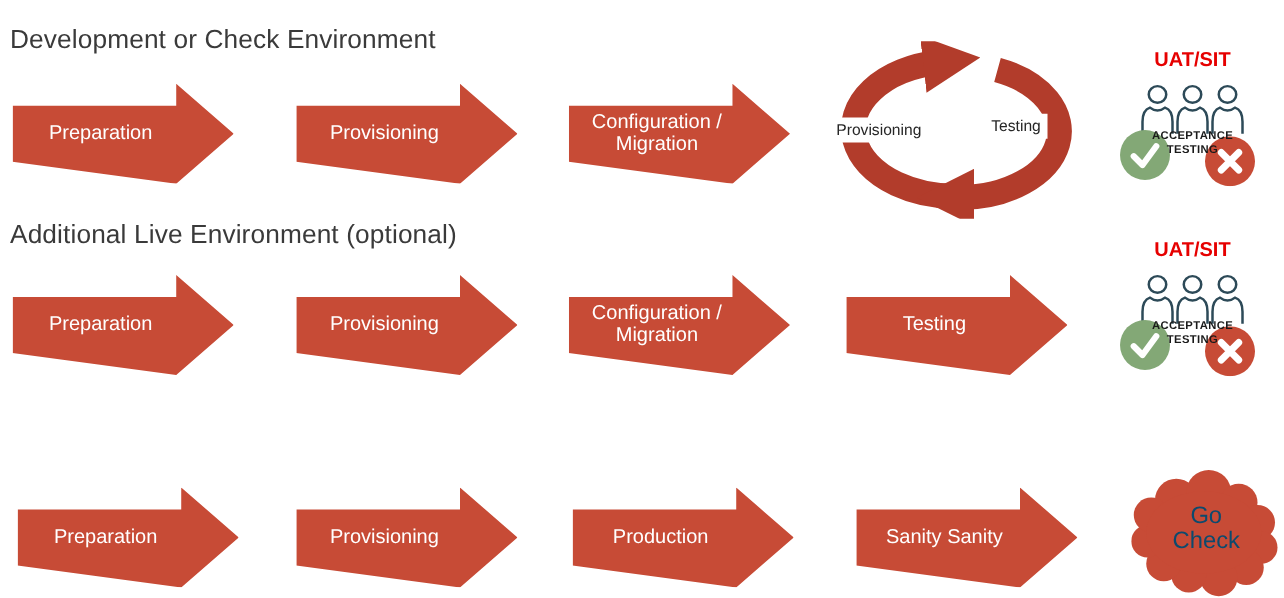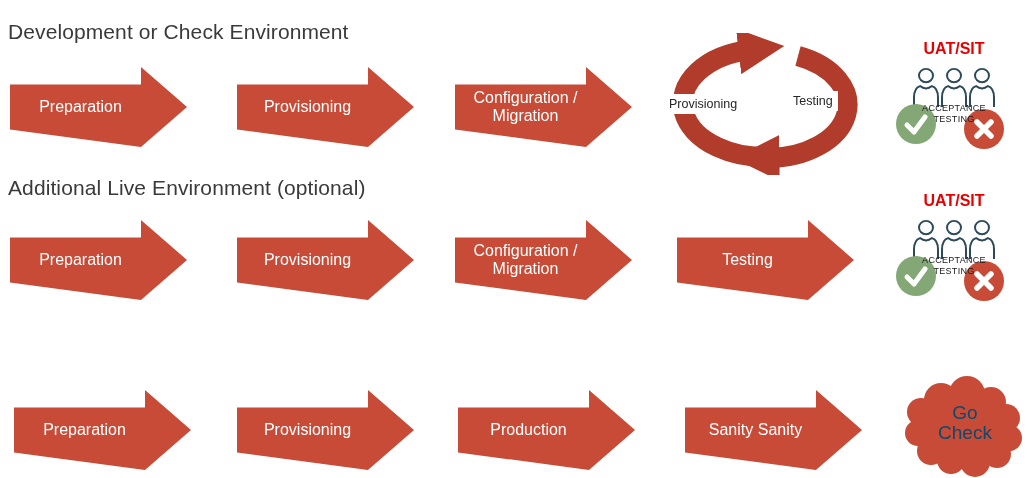--- a/index.html
+++ b/index.html
@@ -25,21 +25,21 @@
     padding:3px 5px;white-space:nowrap;z-index:2;
   }
   .uat{position:absolute;width:122px;height:112px;}
   .uat-title{
     position:absolute;left:0;top:0;width:100%;text-align:center;
     font-size:16px;font-weight:700;color:#e60000;white-space:nowrap;
   }
   .people-svg{position:absolute;left:17px;top:27px;}
   .uat-caption{
     position:absolute;left:0;top:63px;width:100%;text-align:center;
-    font-size:9px;font-weight:400;color:#1a1a1a;line-height:11px;
+    font-size:9px;font-weight:700;color:#1a1a1a;line-height:11px;
     letter-spacing:.3px;z-index:3;
   }
   .check-svg{position:absolute;left:3px;top:64px;z-index:2;}
   .cross-svg{position:absolute;left:71px;top:69px;z-index:2;}
   .cloud-svg{position:absolute;left:905px;top:368px;}
   .cloud-text{
     position:absolute;left:905px;top:403px;width:120px;text-align:center;
     color:#0c4a6e;font-size:19px;line-height:1.05;z-index:2;
   }
 </style>

